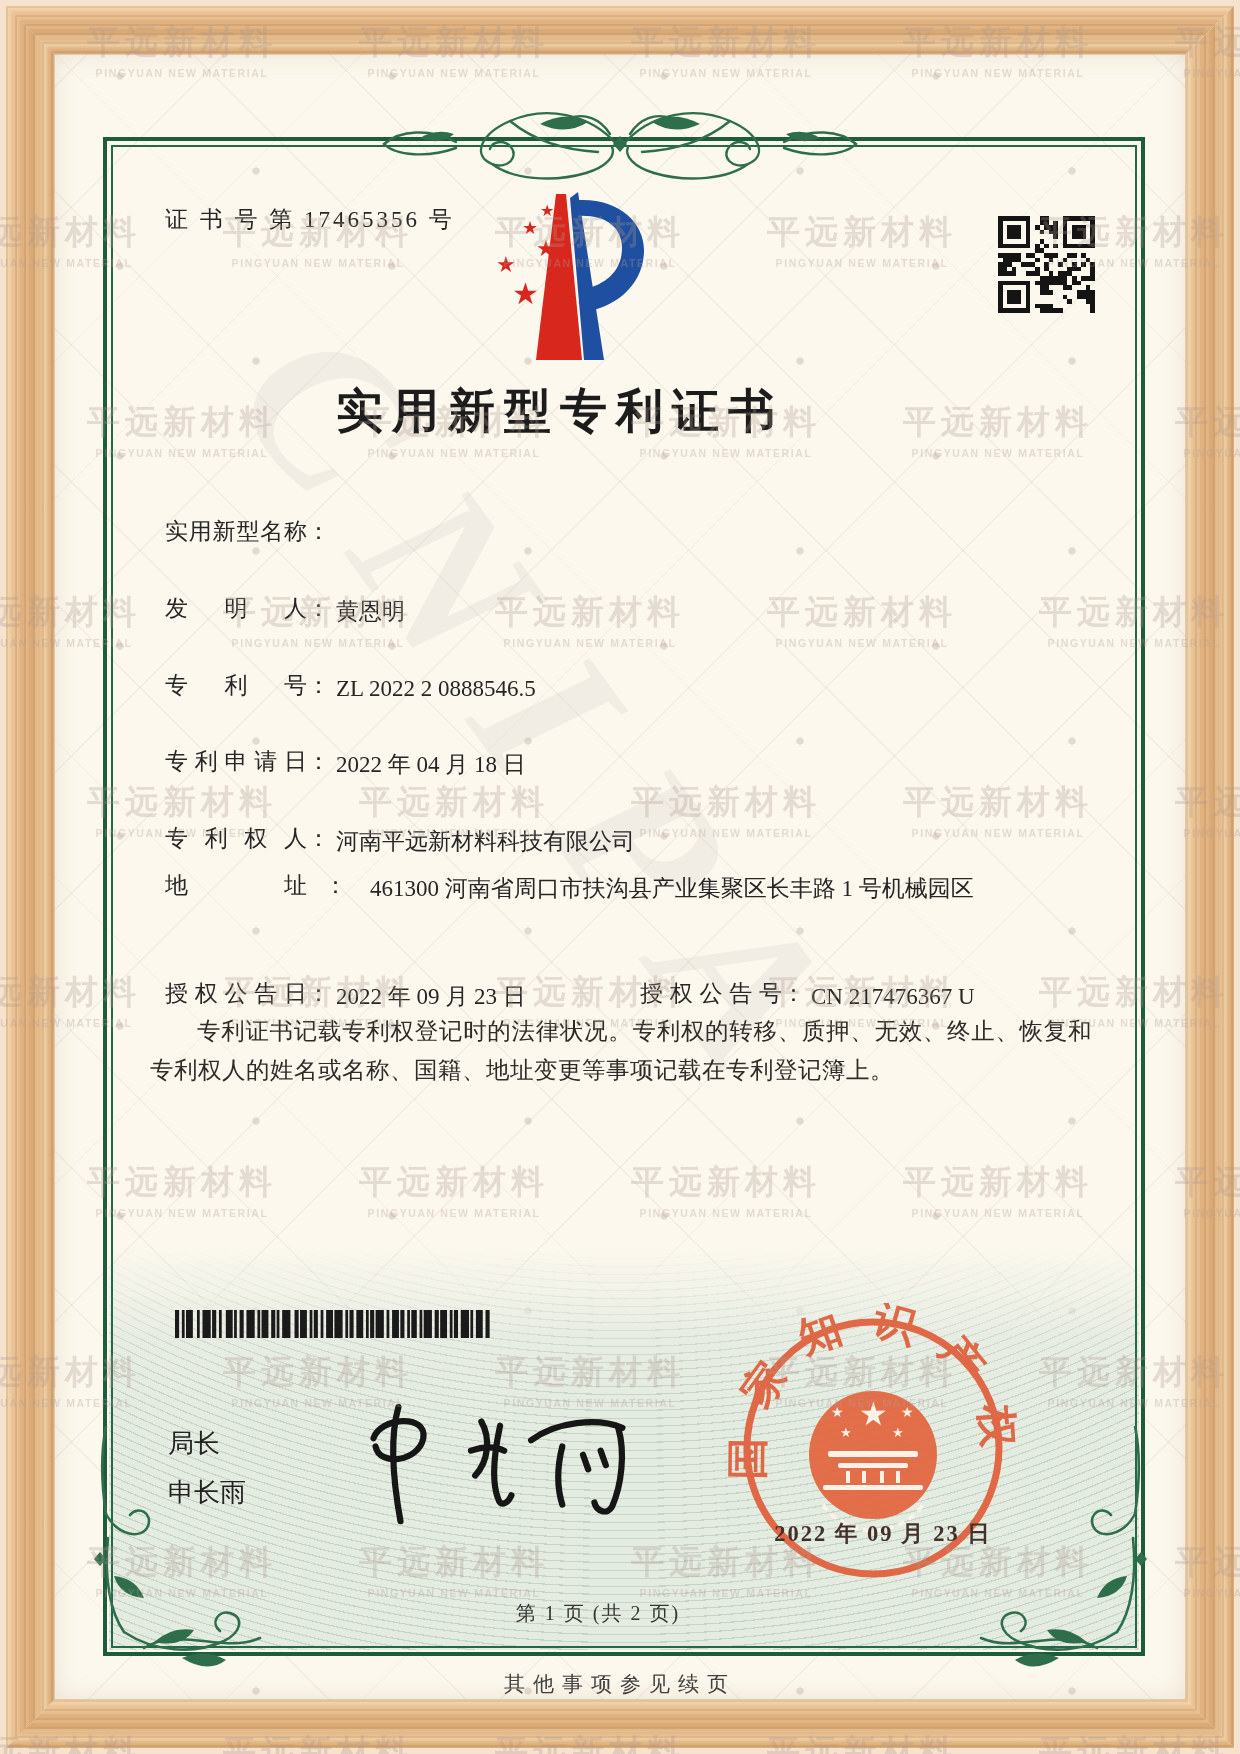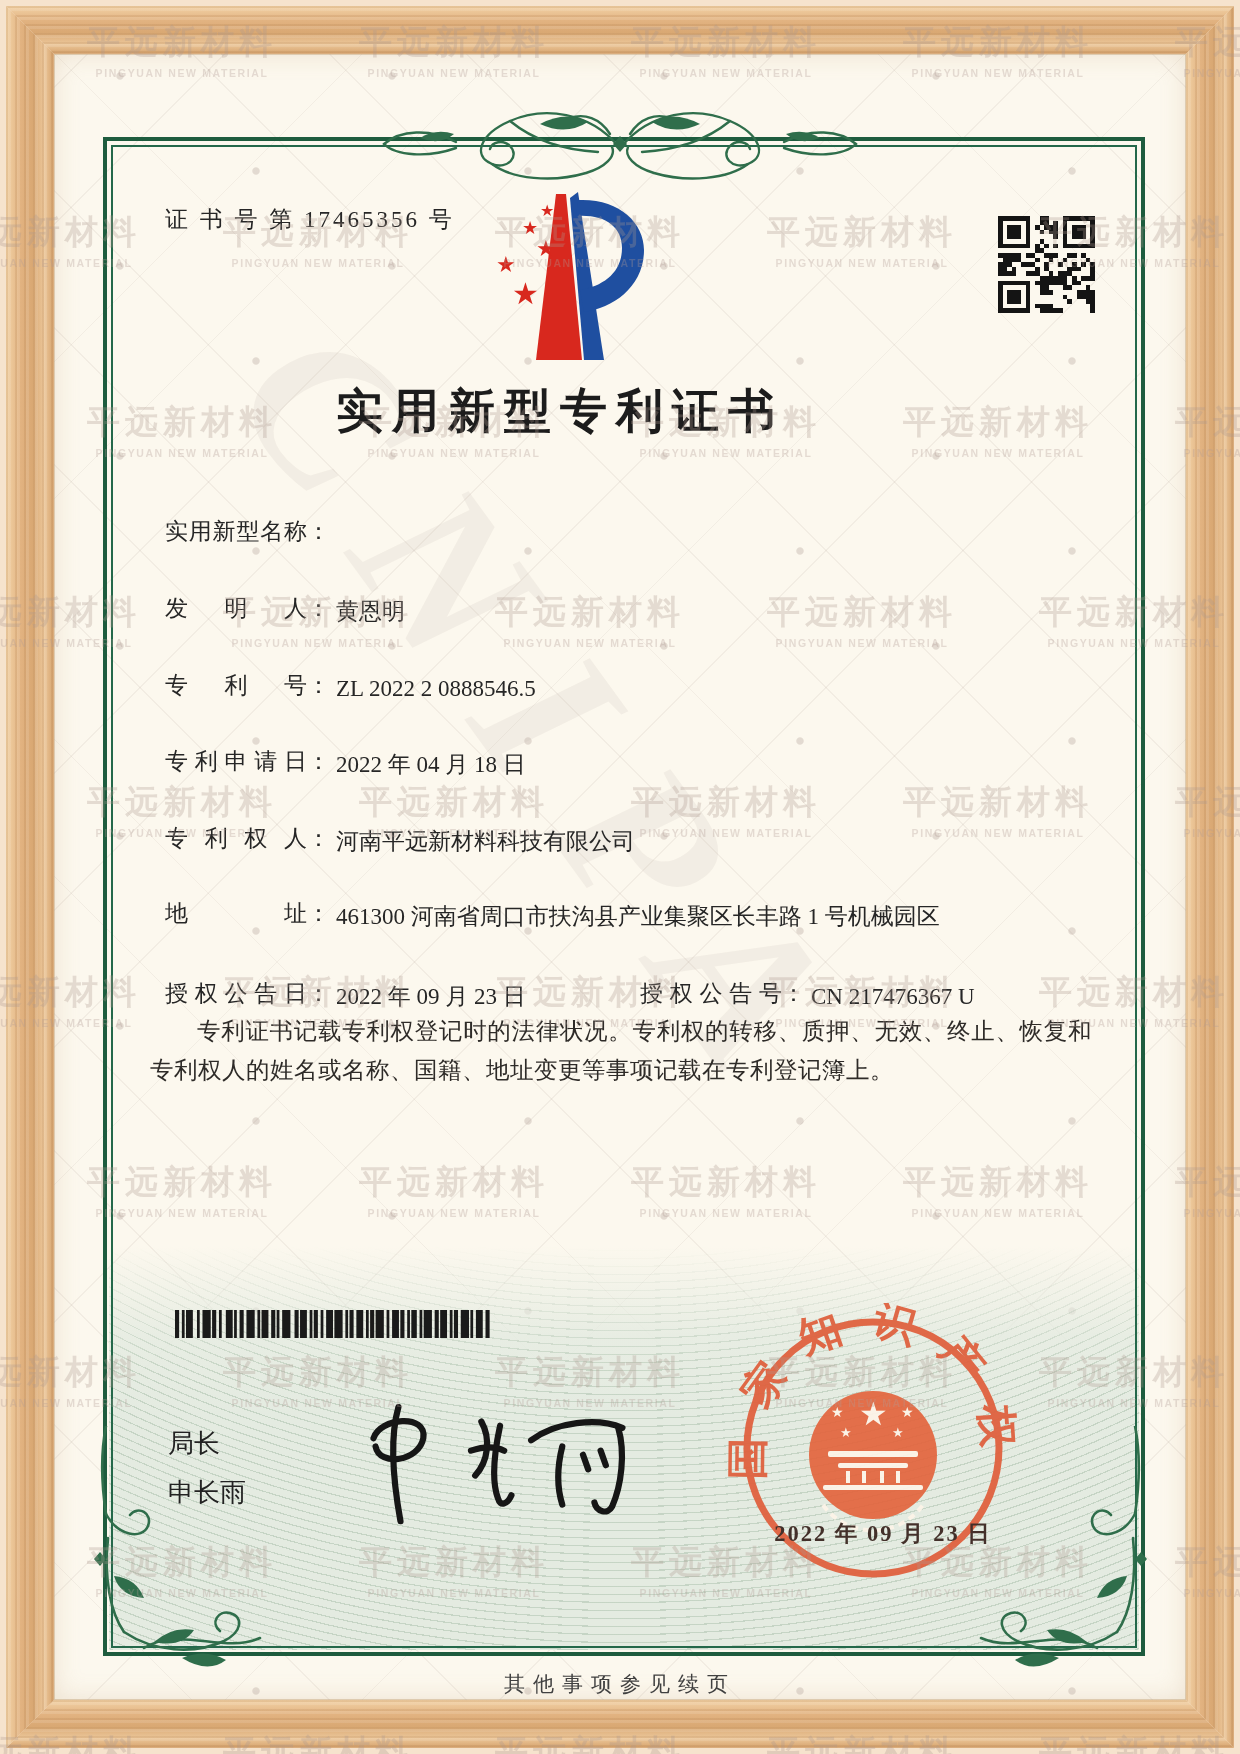--- a/index.html
+++ b/index.html
@@ -46,21 +46,21 @@
   
   .content{position:absolute;inset:0;z-index:3;}
   #cert-no{left:111px;top:150px;font-size:23px;letter-spacing:3px;}
   #logo{left:424px;top:134px;width:172px;height:178px;}
   #qr{left:944px;top:162px;width:97px;height:97px;}
   #title{left:96px;top:326px;width:820px;text-align:center;font-size:47px;font-weight:700;letter-spacing:9px;color:#1c1c1c;white-space:nowrap;}
   .frow{left:111px;width:930px;font-size:23px;display:flex;align-items:flex-start;}
   .flabel{display:inline-block;width:142px;text-align:justify;text-align-last:justify;flex:0 0 142px;}
   .fcolon{flex:0 0 auto;}
   .fvalue{margin-left:6px;max-width:740px;line-height:37px;}
-  #r1{top:462px;} #r2{top:539px;} #r3{top:616px;} #r4{top:692px;} #r5{top:769px;} #r6{top:844px;} #r7{top:924px;}
+  #r1{top:462px;} #r2{top:539px;} #r3{top:616px;} #r4{top:692px;} #r5{top:769px;} #r6{top:816px;gap:17px;} #r7{top:924px;}
   #grant-no-pair{position:absolute;left:475px;top:0;display:flex;}
   #body-text{left:96px;top:958px;width:942px;font-size:23.5px;line-height:38.5px;text-align:justify;color:#2e2b28;}
   #body-text p{margin:0;text-indent:2em;letter-spacing:.5px;}
   #barcode{left:121px;top:1256px;width:316px;height:28px;}
   #sig-title{left:114px;top:1372px;font-size:26px;font-family:"Liberation Sans","DejaVu Sans",sans-serif;color:#222;}
   #sig-name{left:114px;top:1421px;font-size:26px;font-family:"Liberation Sans","DejaVu Sans",sans-serif;color:#222;}
   #signature{left:305px;top:1336px;width:280px;height:140px;}
   #seal{left:674px;top:1249px;width:290px;height:290px;opacity:.93;}
   #seal-date{left:629px;top:1464px;width:400px;text-align:center;font-size:22.5px;letter-spacing:2px;color:#43302a;font-weight:700;}
   #page-no{left:40px;top:1546px;width:1008px;text-align:center;font-size:20px;letter-spacing:2px;color:#333;}
@@ -412,20 +412,21 @@
           <rect x="118" y="168" width="4" height="12"></rect>
           <rect x="134" y="168" width="4" height="12"></rect>
           <rect x="152" y="168" width="4" height="12"></rect>
           <rect x="168" y="168" width="4" height="12"></rect>
           <rect x="95" y="182" width="100" height="5" rx="2"></rect>
         </g>
         <path d="M95 202 A62 62 0 0 0 195 202" fill="none" stroke="#fdf4e8" stroke-width="4" stroke-dasharray="7 5"></path>
       </svg>
 
       <div class="abs" id="seal-date">2022 年 09 月 23 日</div>
+      <div class="abs" id="page-no">第 1 页 (共 2 页)</div>
       <div class="abs" id="cont-note">其他事项参见续页</div>
     </div>
   </div>
 
   <div class="wood wood-h" id="wood-top"></div>
   <div class="wood wood-h" id="wood-bottom"></div>
   <div class="wood wood-v" id="wood-left"></div>
   <div class="wood wood-v" id="wood-right"></div>
 
   <div class="wm-layer" id="wm-layer">

